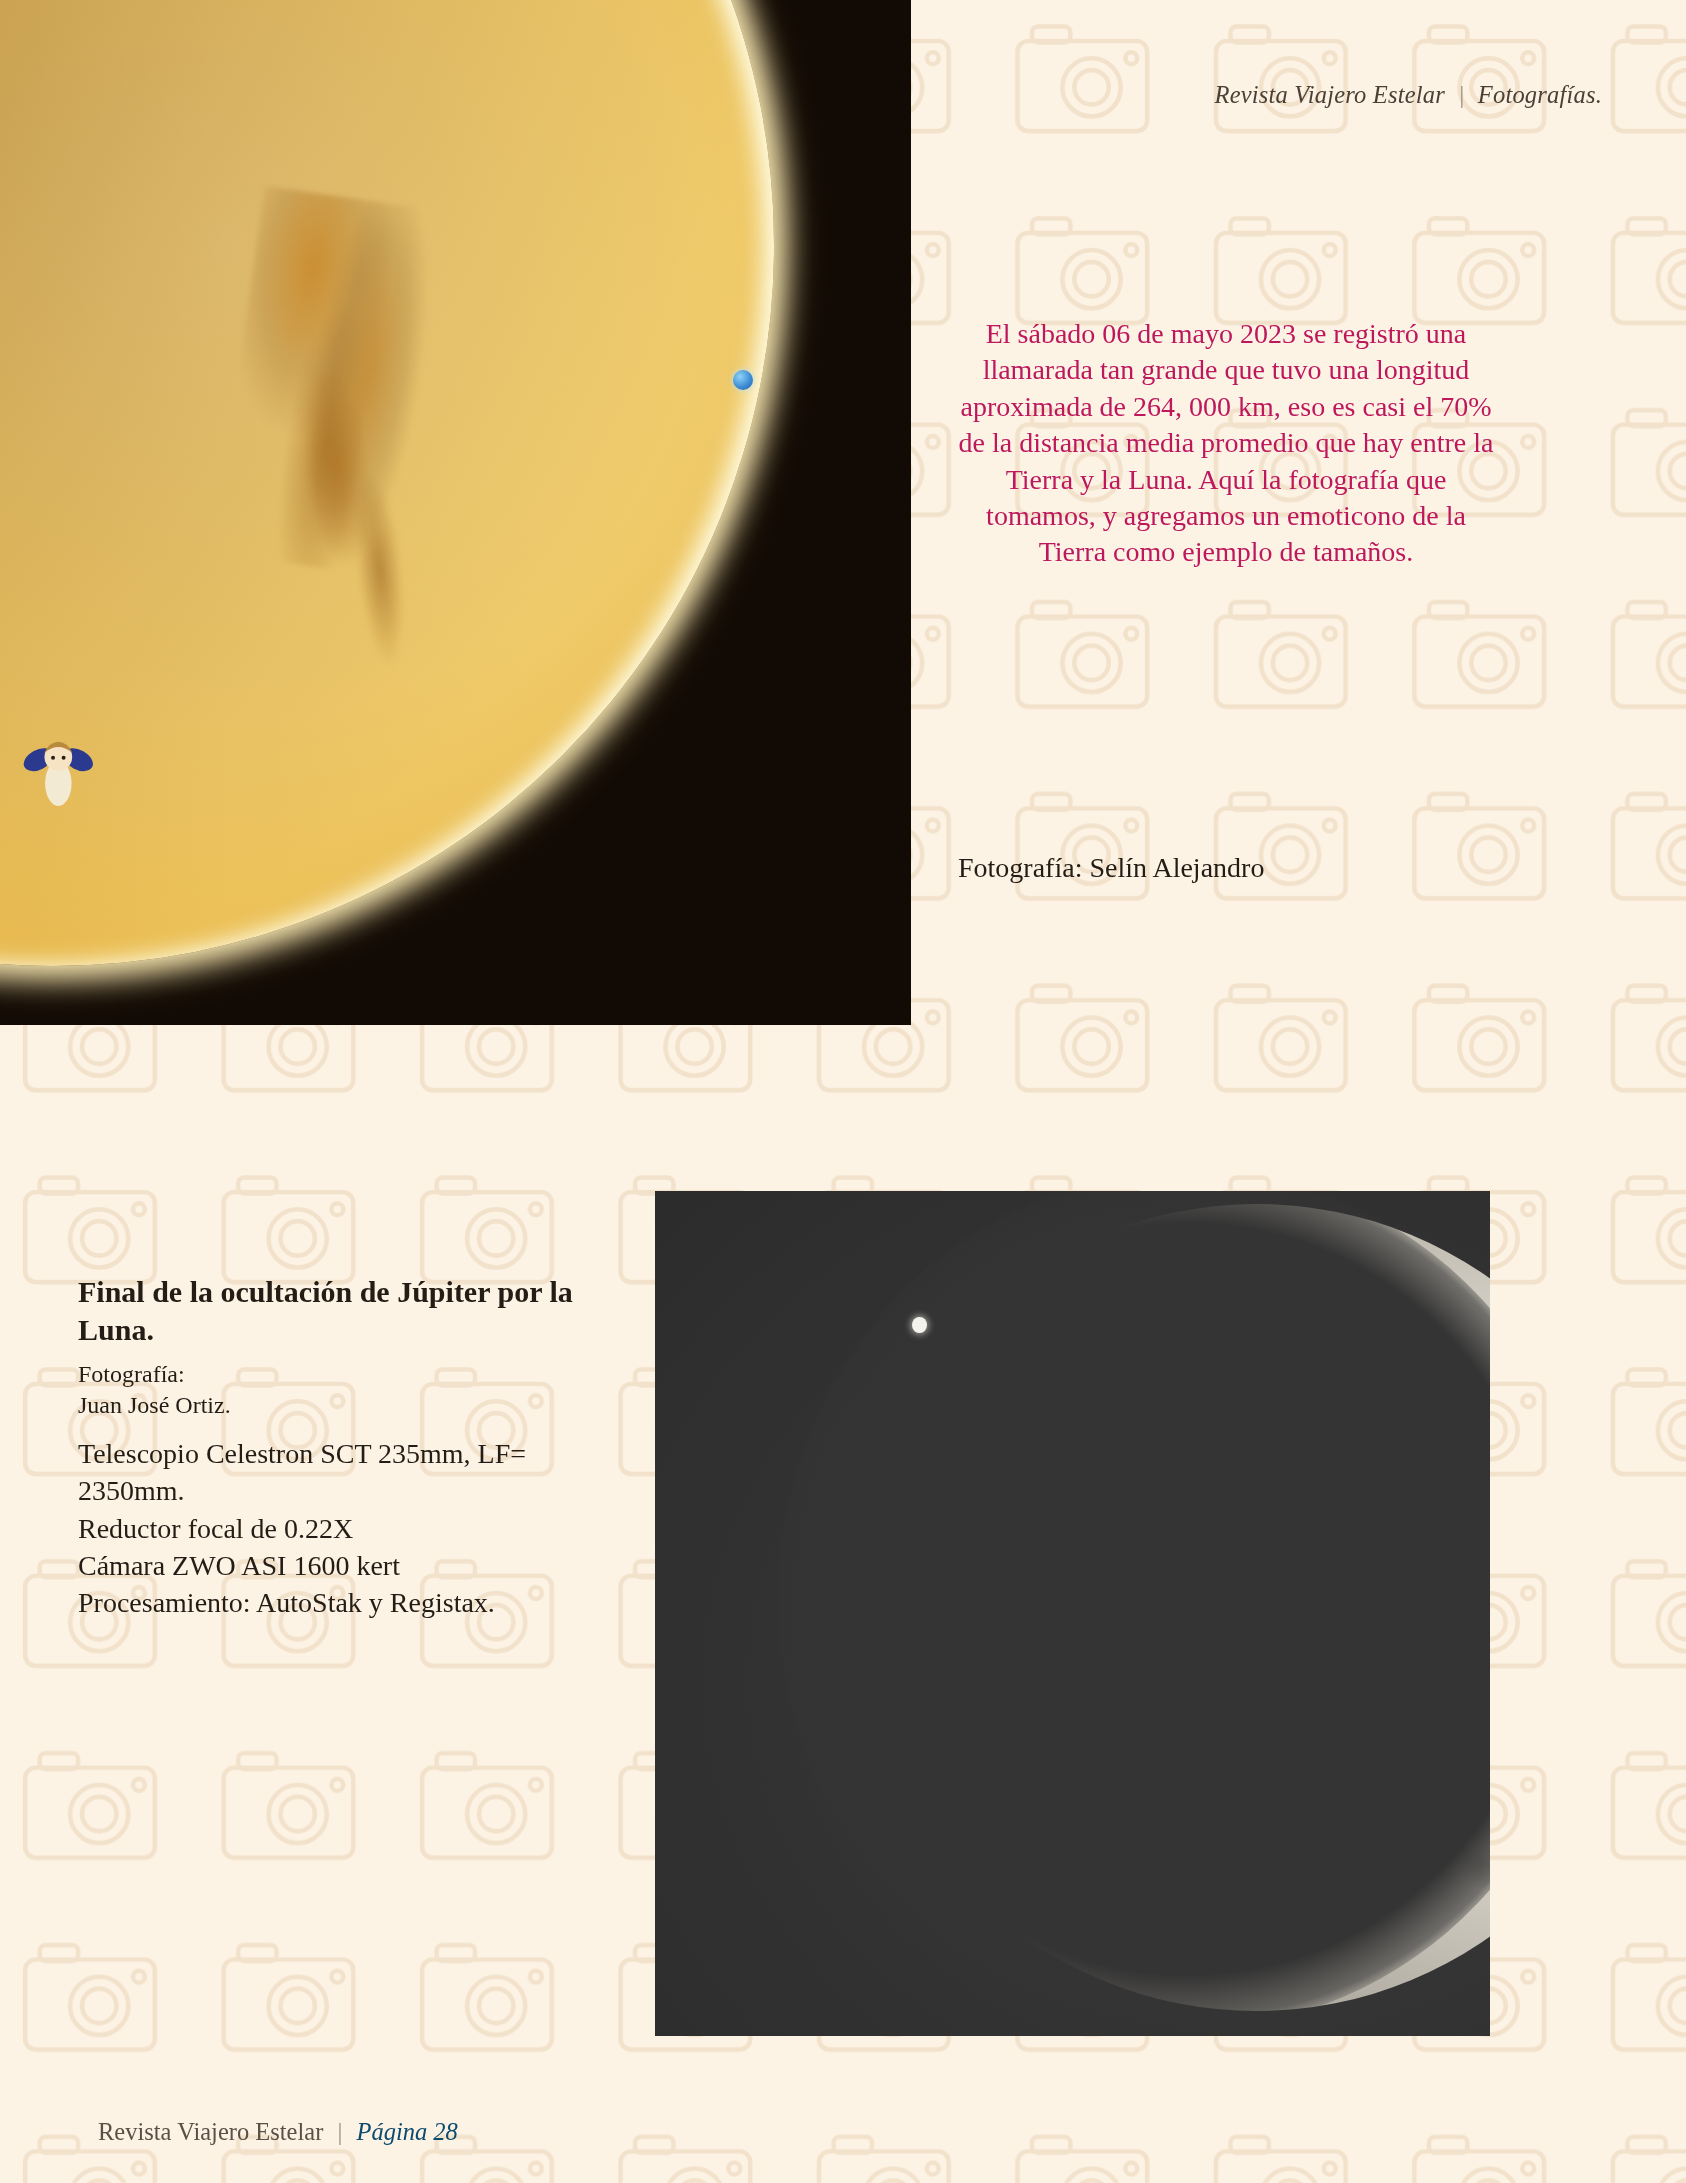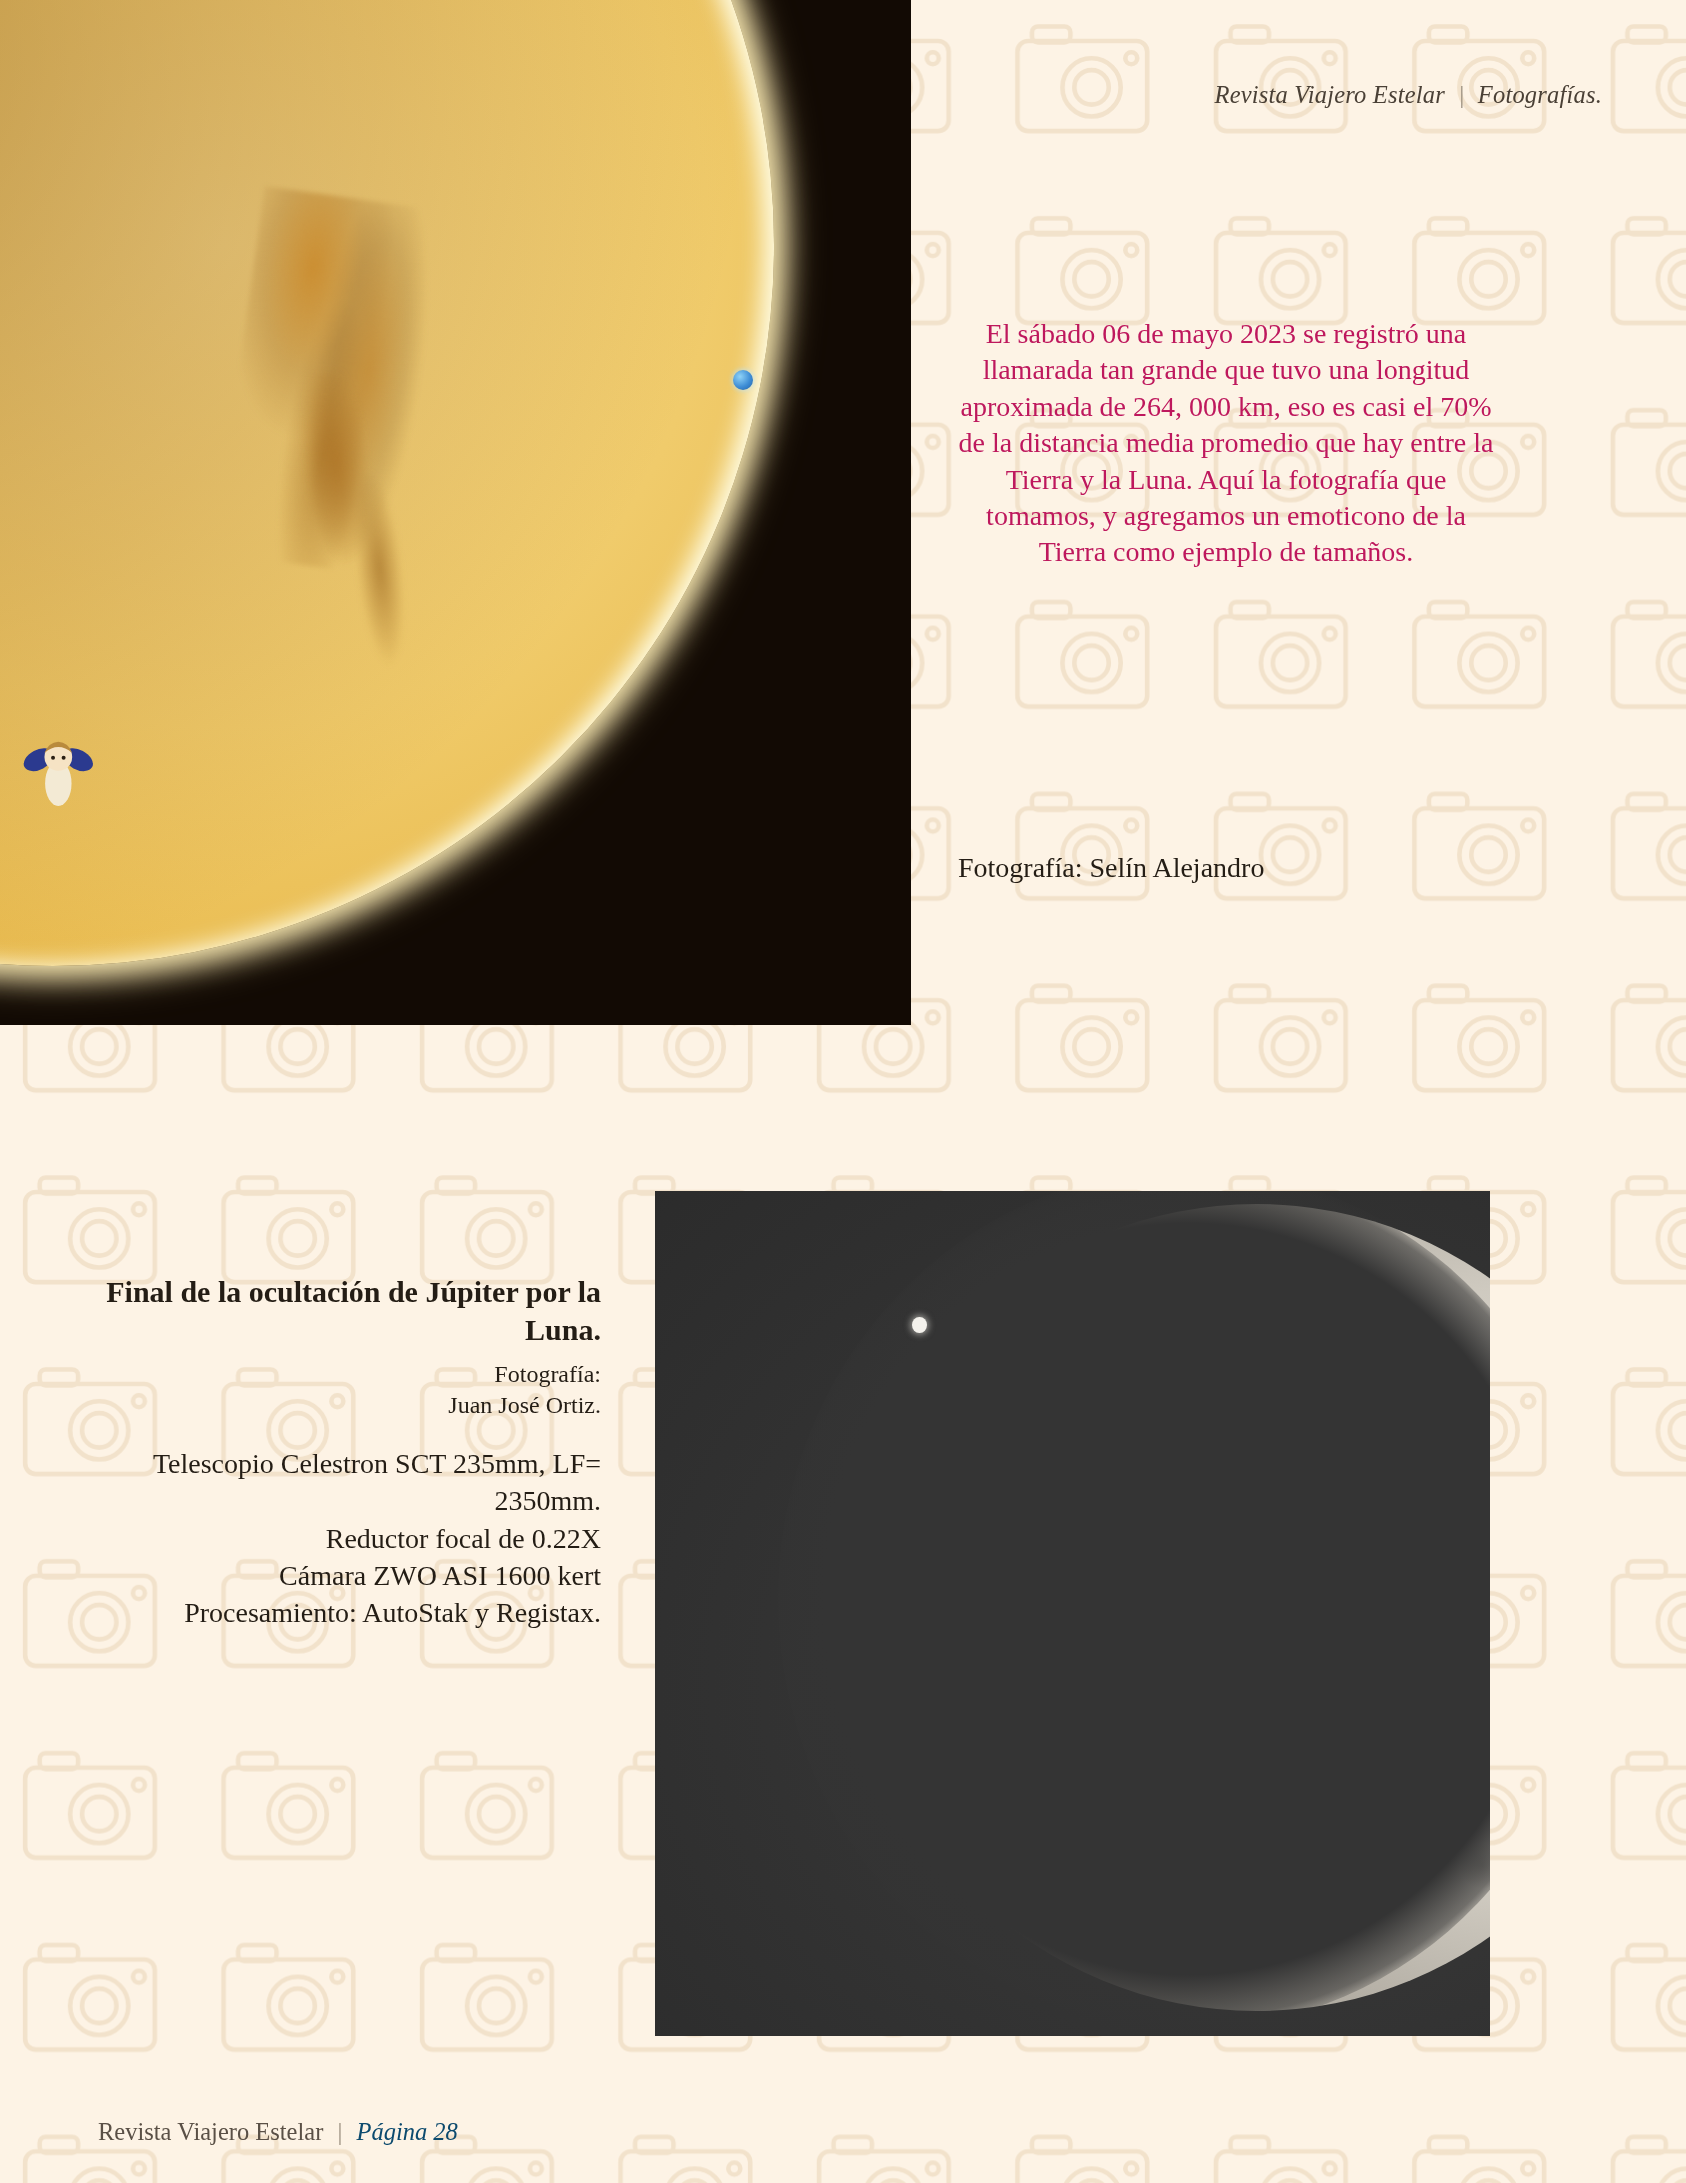--- a/index.html
+++ b/index.html
@@ -214,37 +214,37 @@
     background: #f4f2ec;
     box-shadow: 0 0 6px 2px rgba(245,243,235,0.5);
   }
 
   
   #moon-block {
     position: absolute;
     left: 78px;
     top: 1273px;
     width: 523px;
-    text-align: right;
+    text-align: left;
     color: #241d15;
   }
   #moon-title {
     font-size: 30px;
     font-weight: bold;
     line-height: 1.28;
   }
   #moon-credit {
     font-size: 24px;
     line-height: 1.30;
     margin-top: 9px;
   }
   #moon-specs {
     font-size: 28px;
     line-height: 1.33;
-    margin-top: 24px;
+    margin-top: 14px;
   }
 
   
   #footer {
     position: absolute;
     left: 98px;
     bottom: 37px;
     font-size: 24.5px;
     color: #5a5046;
     white-space: nowrap;

